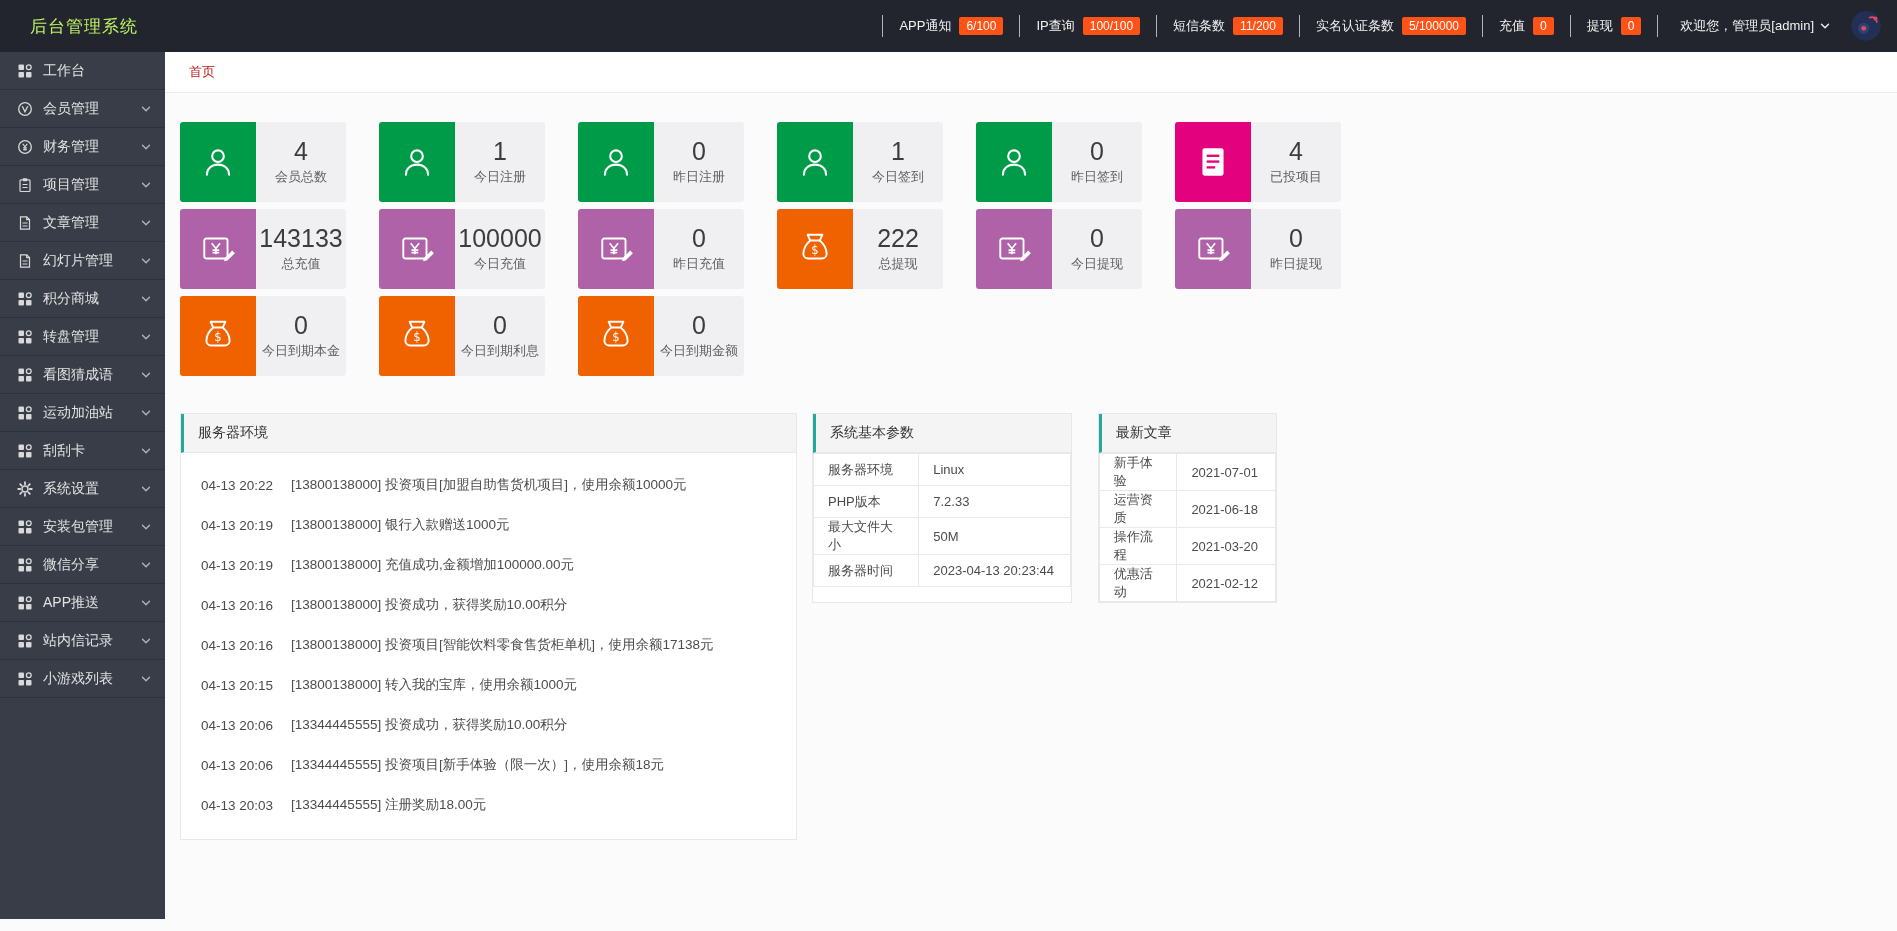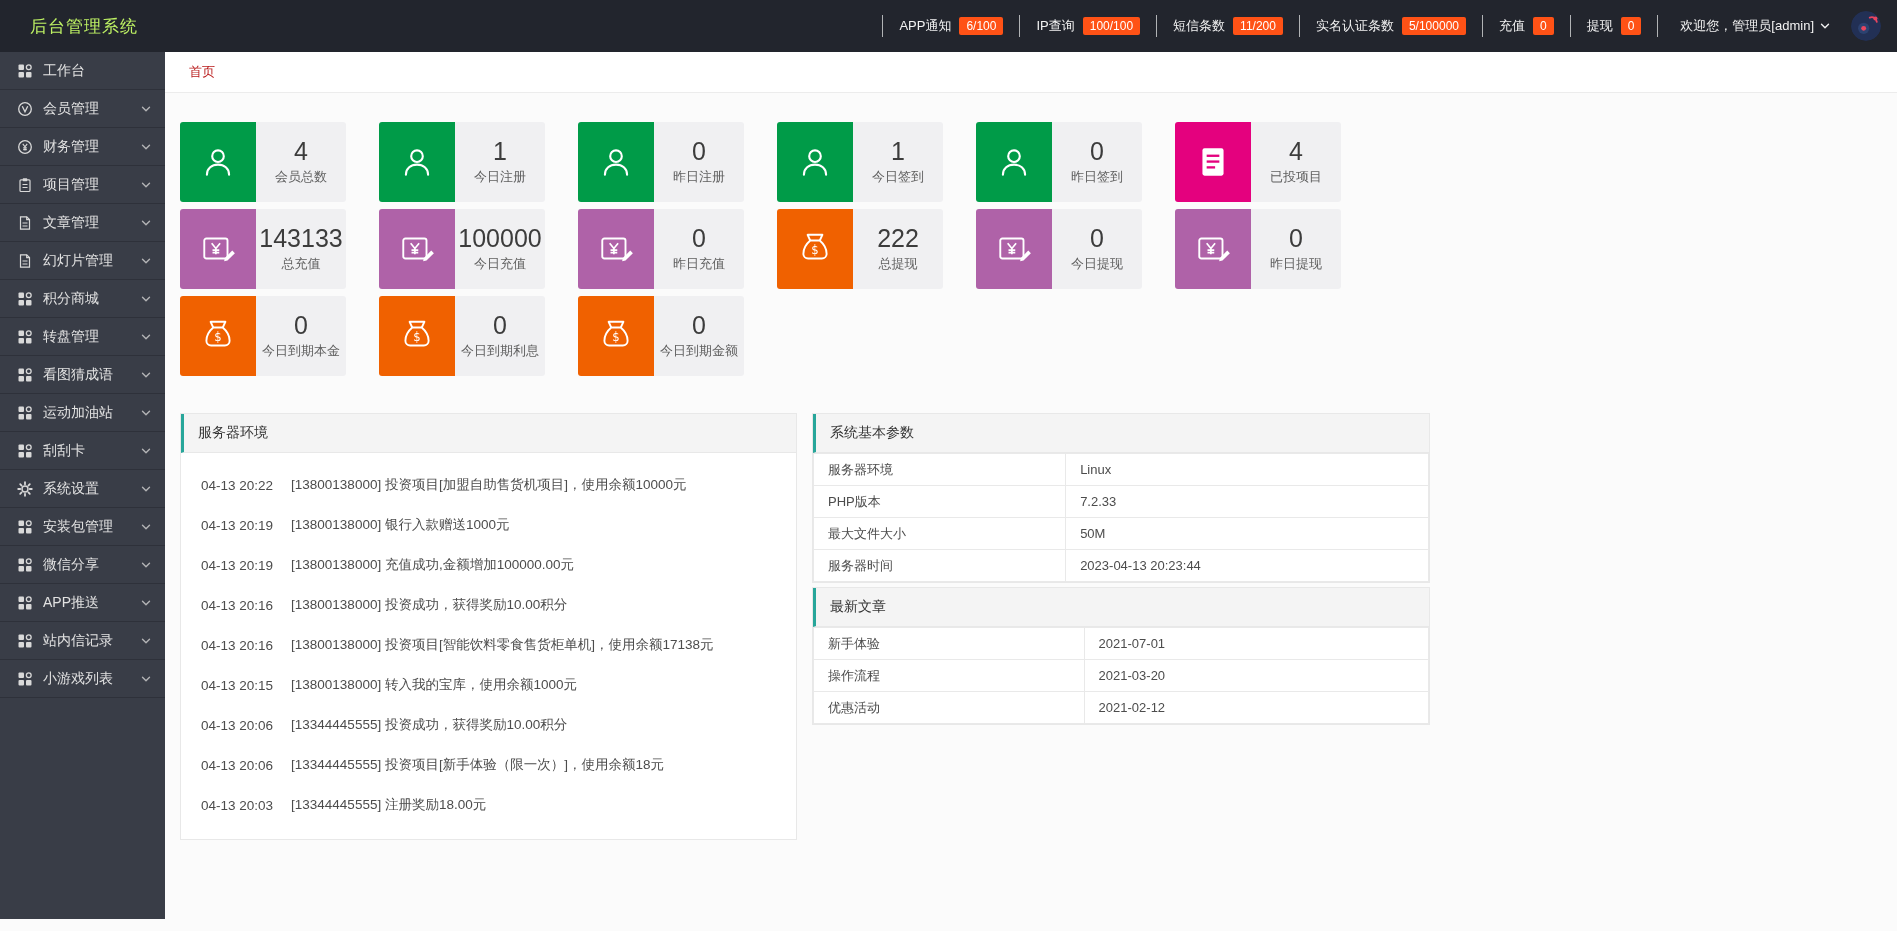--- a/index.html
+++ b/index.html
@@ -60,21 +60,21 @@
   .panel{background:#fff;border:1px solid #e8e8e8;box-sizing:border-box;}
   .panel-header{
     height:39px;background:#f4f4f4;border-bottom:1px solid #e8e8e8;border-left:3px solid #27a69a;
     display:flex;align-items:center;padding-left:14px;font-size:14px;color:#333;box-sizing:border-box;
   }
   .finance{width:617px;}
   .finance-body{padding:12px 0 14px 0;}
   .record{display:flex;align-items:center;height:40px;padding:0 12px 0 20px;font-size:13.5px;color:#4c4c4c;}
   .record-time{white-space:nowrap;margin-right:18px;}
   .record-text{white-space:nowrap;overflow:hidden;text-overflow:ellipsis;}
-  .right-col{width:618px;display:flex;flex-direction:column;gap:4px;border-radius:27px;}
+  .right-col{width:618px;display:flex;flex-direction:row;gap:26px;border-radius:27px;}
   table.kv{width:100%;border-collapse:collapse;}
   .kv td{border:1px solid #e9e9e9;font-size:13px;color:#4c4c4c;padding:0 14px;height:31px;background:#fff;}
   .kv.sys td.k{width:41%;}
   .kv.art td.k{width:44%;}
 </style>
 </head>
 <body>
 
 <header class="header">
   <div class="logo">后台管理系统</div>
@@ -696,20 +696,24 @@
           <div class="panel-header" style="border-left-color: rgb(39, 166, 154);">
             <span>最新文章</span>
           </div>
           <table class="kv art">
               <tbody id="article-rows">
                 <tr>
                   <td class="k">新手体验</td>
                   <td class="v">2021-07-01</td>
                 </tr>
                 <tr>
+                  <td class="k">运营资质</td>
+                  <td class="v">2021-06-18</td>
+                </tr>
+                <tr>
                   <td class="k">操作流程</td>
                   <td class="v">2021-03-20</td>
                 </tr>
                 <tr>
                   <td class="k">优惠活动</td>
                   <td class="v">2021-02-12</td>
                 </tr>
               </tbody>
             </table>
         </section>

